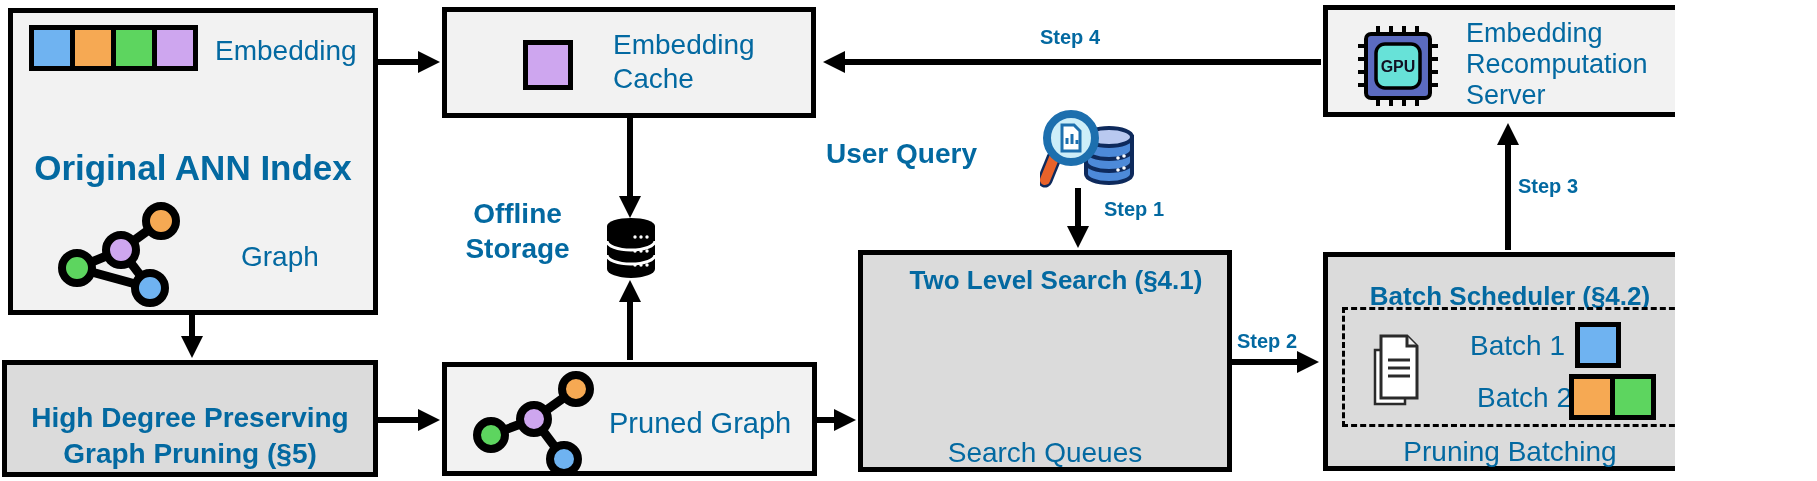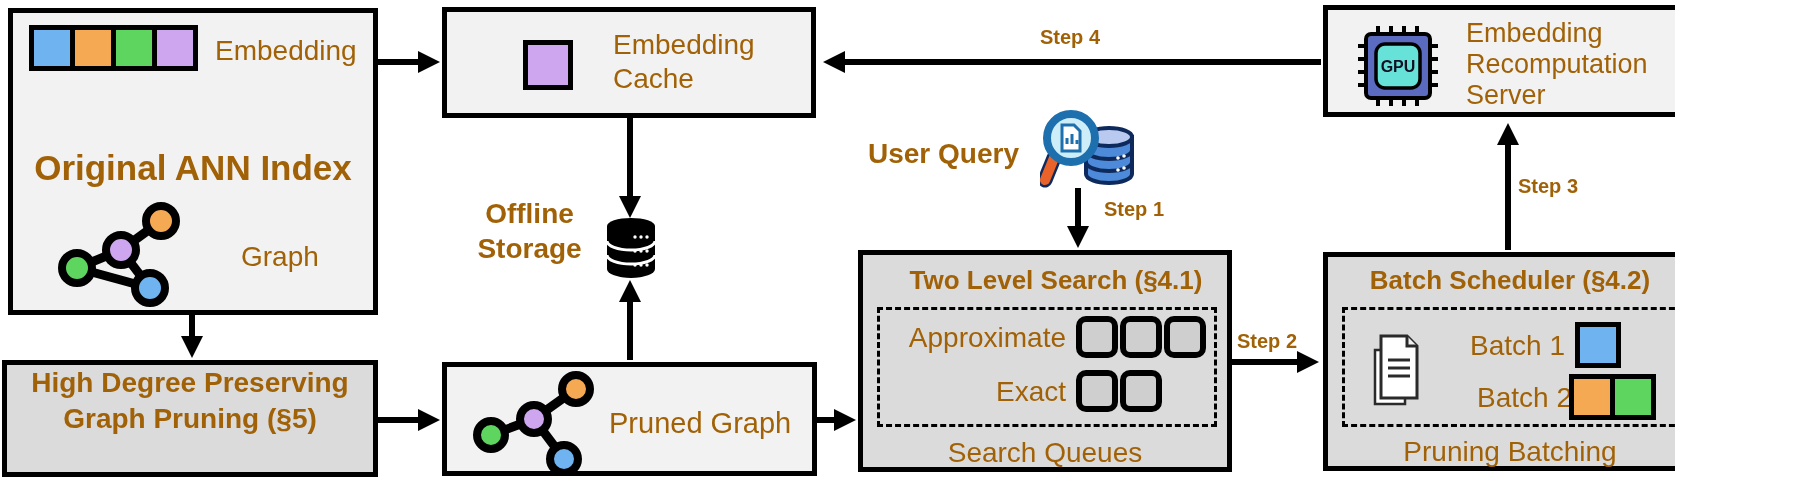--- a/index.html
+++ b/index.html
@@ -1,18 +1,18 @@
 <!DOCTYPE html>
 <html><head>
 <meta charset="utf-8">
 <style>
   html,body{margin:0;padding:0;background:#ffffff;}
   #canvas{
     position:relative;width:1675px;height:481px;background:#ffffff;overflow:hidden;
-    font-family:"Liberation Sans","DejaVu Sans",sans-serif;color:#a16207;
+    font-family:"Liberation Sans","DejaVu Sans",sans-serif;color:#0369a1;
   }
   .box{position:absolute;border:5px solid #000;box-sizing:border-box;}
   .bg-light{background:#f2f2f2;}
   .bg-gray{background:#dbdbdb;}
   .abs{position:absolute;}
   .lbl{font-size:28px;line-height:1.15;}
   .bold{font-weight:bold;}
   .center{text-align:center;}
   .right{text-align:right;}
   .step{font-size:20px;font-weight:bold;white-space:nowrap;}
@@ -145,21 +145,21 @@
           <line x1="72" y1="48" x2="82" y2="48"></line>
           <line x1="72" y1="61" x2="82" y2="61"></line>
       </g>
       <rect x="10" y="10" width="64" height="64" rx="5" stroke="#000" stroke-width="4" fill="#5B6BC0"></rect>
       <rect x="20" y="20" width="44" height="44" rx="9" stroke="#000" stroke-width="3.5" fill="#67E2D8"></rect>
       <text x="42" y="48" text-anchor="middle" font-size="16" font-weight="bold" fill="#111122" font-family="Liberation Sans, sans-serif">GPU</text>
     </svg>
     <div class="abs lbl" style="left:138px;top:8px;width:220px;font-size:27px;line-height:31px;">Embedding Recomputation Server</div>
   </div>
 
-  <div class="abs lbl bold" style="left:868px;top:138px;">User Query</div>
+  <div class="abs lbl bold" style="left:826px;top:138px;">User Query</div>
   <svg class="abs" style="left:1040px;top:110px;" width="98" height="88" viewBox="0 0 98 88">
 
     <g>
       <path d="M46,27 v37 a23,9 0 0 0 46,0 v-37 z" stroke="#0E2A5C" stroke-width="4" fill="#4D8AD9"></path>
       <path d="M46,40 a23,9 0 0 0 46,0" fill="none" stroke="#0E2A5C" stroke-width="4"></path>
       <path d="M46,52 a23,9 0 0 0 46,0" fill="none" stroke="#0E2A5C" stroke-width="4"></path>
       <ellipse cx="69" cy="27" rx="23" ry="9" stroke="#0E2A5C" stroke-width="4" fill="#B9C9F0"></ellipse>
       <circle cx="84" cy="46" r="1.8" fill="#fff"></circle>
         <circle cx="78" cy="48" r="1.8" fill="#fff"></circle>
       <circle cx="84" cy="58" r="1.8" fill="#fff"></circle>
@@ -171,40 +171,40 @@
       <line x1="14" y1="48" x2="5" y2="70" stroke="#E8622A" stroke-width="10" stroke-linecap="round"></line>
       <circle cx="31" cy="28" r="24" stroke="#1D6FAE" stroke-width="8" fill="#CDEEF9"></circle>
       <path d="M22,15 h12 l6,6 v20 h-18 z" fill="#fff" stroke="#1D6FAE" stroke-width="3"></path>
       <line x1="27" y1="34" x2="27" y2="28" stroke="#1D6FAE" stroke-width="3"></line>
       <line x1="32" y1="34" x2="32" y2="24" stroke="#1D6FAE" stroke-width="3"></line>
       <line x1="37" y1="34" x2="37" y2="30" stroke="#1D6FAE" stroke-width="3"></line>
     </g>
   </svg>
   <div class="abs step" style="left:1104px;top:198px;">Step 1</div>
 
-  <div class="abs lbl bold center" style="left:462px;top:196px;width:135px;line-height:35px;">Offline Storage</div>
+  <div class="abs lbl bold center" style="left:450px;top:196px;width:135px;line-height:35px;">Offline Storage</div>
   <svg class="abs" style="left:604px;top:216px;" width="54" height="64" viewBox="0 0 54 64">
     <path d="M3,10 v43 a24,9 0 0 0 48,0 v-43 z" fill="#000"></path>
     <ellipse cx="27" cy="10" rx="24" ry="8" fill="#000"></ellipse>
     <path d="M3,25 a24,9 0 0 0 48,0" fill="none" stroke="#fff" stroke-width="3"></path>
     <path d="M3,39 a24,9 0 0 0 48,0" fill="none" stroke="#fff" stroke-width="3"></path>
     <g fill="#fff">
       <circle cx="31" cy="21" r="1.7"></circle>
         <circle cx="37" cy="21" r="1.7"></circle>
         <circle cx="43" cy="21" r="1.7"></circle>
       <circle cx="31" cy="35" r="1.7"></circle>
         <circle cx="37" cy="35" r="1.7"></circle>
         <circle cx="43" cy="35" r="1.7"></circle>
       <circle cx="31" cy="49" r="1.7"></circle>
         <circle cx="37" cy="49" r="1.7"></circle>
         <circle cx="43" cy="49" r="1.7"></circle>
     </g>
   </svg>
 
-  <div class="box bg-gray" style="left:2px;top:360px;width:376px;height:117px;display:flex;align-items:flex-start;justify-content:center;">
+  <div class="box bg-gray" style="left:2px;top:360px;width:376px;height:117px;display:flex;align-items:flex-end;justify-content:center;">
     <div class="lbl bold center" style="width:340px;line-height:36px;">High Degree Preserving Graph Pruning (§5)</div>
   </div>
 
   <div class="box bg-light" style="left:442px;top:362px;width:375px;height:114px;">
     <svg class="abs" style="left:22px;top:4px;" width="135" height="105" viewBox="0 0 135 105">
       <g stroke="#000" stroke-width="9">
         <line x1="107" y1="18" x2="65" y2="48"></line>
         <line x1="65" y1="48" x2="22" y2="64"></line>
         <line x1="65" y1="48" x2="95" y2="88"></line>
       </g>
@@ -213,39 +213,26 @@
         <circle cx="65" cy="48" r="14" fill="#CEA6EF"></circle>
         <circle cx="22" cy="64" r="14" fill="#5DD55F"></circle>
         <circle cx="95" cy="88" r="14" fill="#6FB3F1"></circle>
       </g>
     </svg>
     <div class="abs lbl" style="left:162px;top:40px;font-size:29px;">Pruned Graph</div>
   </div>
 
   <div class="box bg-gray" style="left:858px;top:250px;width:374px;height:222px;padding-left:11px;">
     <div class="section-title" style="top:10px;">Two Level Search (§4.1)</div>
-    <div class="dashedbox" style="left:14px;top:52px;width:340px;height:120px;">
-      <div class="abs lbl right" style="left:10px;top:12px;width:176px;">Approximate</div>
-      <div class="qrow" style="left:196px;top:6px;">
-        <div class="qsq"></div>
-        <div class="qsq"></div>
-        <div class="qsq"></div>
-      </div>
-      <div class="abs lbl right" style="left:10px;top:66px;width:176px;">Exact</div>
-      <div class="qrow" style="left:196px;top:60px;">
-        <div class="qsq"></div>
-        <div class="qsq"></div>
-      </div>
-    </div>
     <div class="abs lbl center" style="left:0;top:182px;width:100%;">Search Queues</div>
   </div>
   <div class="abs step" style="left:1237px;top:330px;">Step 2</div>
 
   <div class="box bg-gray" style="left:1323px;top:252px;width:374px;height:219px;">
-    <div class="section-title" style="top:8px;text-align:center;">Batch Scheduler (§4.2)</div>
+    <div class="section-title" style="top:24px;text-align:center;">Batch Scheduler (§4.2)</div>
     <div class="dashedbox" style="left:14px;top:50px;width:342px;height:120px;">
       <svg class="abs" style="left:28px;top:22px;" width="52" height="74" viewBox="0 0 52 74">
         <path d="M4,14 h30 v54 h-30 z" fill="#fff" stroke="#2a2a2a" stroke-width="2.5" transform="translate(-2,4)"></path>
         <path d="M8,4 h26 l10,10 v52 h-36 z" fill="#fff" stroke="#2a2a2a" stroke-width="3"></path>
         <path d="M34,4 v10 h10" fill="#f0f0f0" stroke="#2a2a2a" stroke-width="3"></path>
         <line x1="15" y1="28" x2="37" y2="28" stroke="#2a2a2a" stroke-width="3"></line>
         <line x1="15" y1="36" x2="37" y2="36" stroke="#2a2a2a" stroke-width="3"></line>
         <line x1="15" y1="44" x2="37" y2="44" stroke="#2a2a2a" stroke-width="3"></line>
       </svg>
       <div class="abs lbl right" style="left:90px;top:20px;width:130px;">Batch 1</div>

